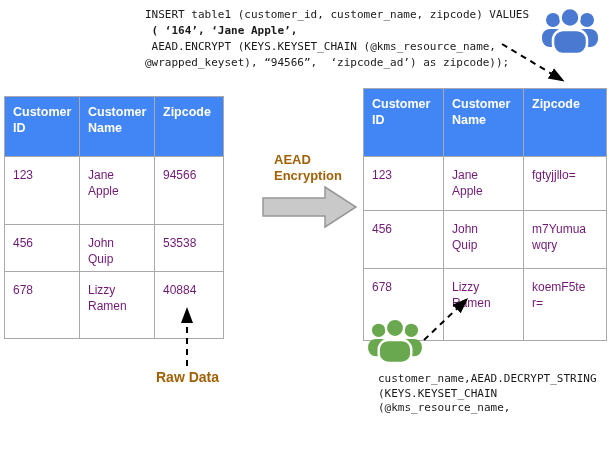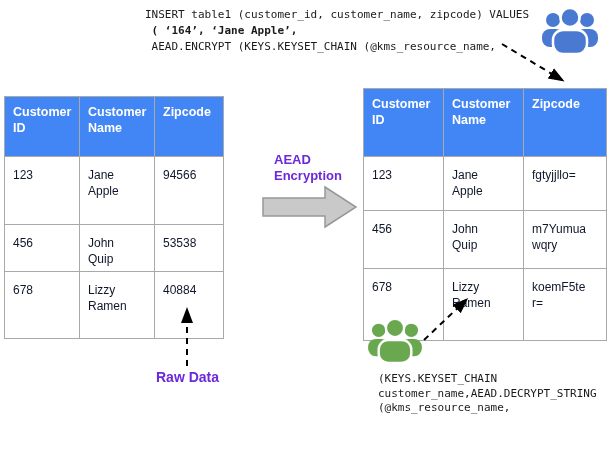--- a/index.html
+++ b/index.html
@@ -13,47 +13,48 @@
   .code-insert{left:145px;top:7px;line-height:16px;}
   .code-select{left:378px;top:372px;line-height:14.5px;}
   .bold-line{font-weight:bold;}
   .code-green{color:#5aa552;}
 
   
   table.dtbl{border-collapse:collapse;table-layout:fixed;position:absolute;background:#fff;}
   table.dtbl th,table.dtbl td{border:1px solid #a9a9a9;vertical-align:top;overflow:hidden;}
   table.dtbl th{background:#4285f4;color:#fff;font-weight:bold;font-size:12.5px;
                 text-align:left;padding:8px 4px 0 8px;line-height:1.25;}
-  table.dtbl td{font-size:12px;padding:11px 19px 0 8px;line-height:1.3;color:#0f172a;}
+  table.dtbl td{font-size:12px;padding:11px 19px 0 8px;line-height:1.3;color:#701a75;}
   .tbl-raw{left:4px;top:96px;width:219px;}
   .tbl-raw col.c1{width:75px;} .tbl-raw col.c2{width:75px;} .tbl-raw col.c3{width:69px;}
   .tbl-raw tr.hdr th{height:51px;}
   .tbl-raw tr.r1 td{height:56px;} .tbl-raw tr.r2 td{height:35px;} .tbl-raw tr.r3 td{height:55px;}
   .tbl-enc{left:363px;top:88px;width:243px;}
   .tbl-enc col.c1{width:80px;} .tbl-enc col.c2{width:80px;} .tbl-enc col.c3{width:83px;}
   .tbl-enc tr.hdr th{height:59px;}
   .tbl-enc tr.r1 td{height:42px;} .tbl-enc tr.r2 td{height:46px;} .tbl-enc tr.r3 td{height:60px;}
   td.wrapany{overflow-wrap:anywhere;word-break:break-word;}
 
   
-  .lbl{font-weight:bold;color:#6d28d9;}
+  .lbl{font-weight:bold;color:#a16207;}
   .lbl-aead{left:274px;top:152px;width:72px;font-size:13px;line-height:16px;}
   .lbl-raw{left:156px;top:369px;font-size:14px;}
 
   svg{display:block;}
 </style>
 </head>
 <body>
 
 <div class="canvas">
 
   <div class="abs code code-insert">
     <div class="line">INSERT table1 (customer_id, customer_name, zipcode) VALUES</div>
     <div class="line bold-line"> ( ‘164’, ‘Jane Apple’,</div>
     <div class="line"> AEAD.ENCRYPT (KEYS.KEYSET_CHAIN (@kms_resource_name,</div>
+    <div class="line">@wrapped_keyset), “94566”,  ‘zipcode_ad’) as zipcode));</div>
   </div>
 
   <svg class="abs" style="left:539px;top:4px;" width="62" height="50" viewBox="0 0 60 50">
     <g fill="#4a79d1">
       <circle cx="13" cy="16" r="7"></circle>
       <rect x="2" y="25" width="22" height="18" rx="8"></rect>
       <circle cx="47" cy="16" r="7"></circle>
       <rect x="36" y="25" width="22" height="18" rx="8"></rect>
       <circle cx="30" cy="13.5" r="9.5" stroke="#ffffff" stroke-width="2.5"></circle>
       <rect x="13" y="26" width="34" height="24" rx="10" stroke="#ffffff" stroke-width="2.5"></rect>
@@ -160,18 +161,18 @@
   <svg class="abs" style="left:416px;top:290px;" width="62" height="60">
     <defs>
       <marker id="ah3" markerWidth="9" markerHeight="8" refX="6.5" refY="3" orient="auto">
         <path d="M0,0 L8,3 L0,6 z" fill="#000"></path>
       </marker>
     </defs>
     <line x1="8" y1="50" x2="50" y2="10" stroke="#000" stroke-width="2" stroke-dasharray="6,5" marker-end="url(#ah3)"></line>
   </svg>
 
   <div class="abs code code-select">
+    <div class="line">customer_name,AEAD.DECRYPT_STRING</div>
     <div class="line">(KEYS.KEYSET_CHAIN</div>
-    <div class="line">customer_name,AEAD.DECRYPT_STRING</div>
     <div class="line">(@kms_resource_name,</div>
   </div>
 
 </div>
 
 </body></html>

